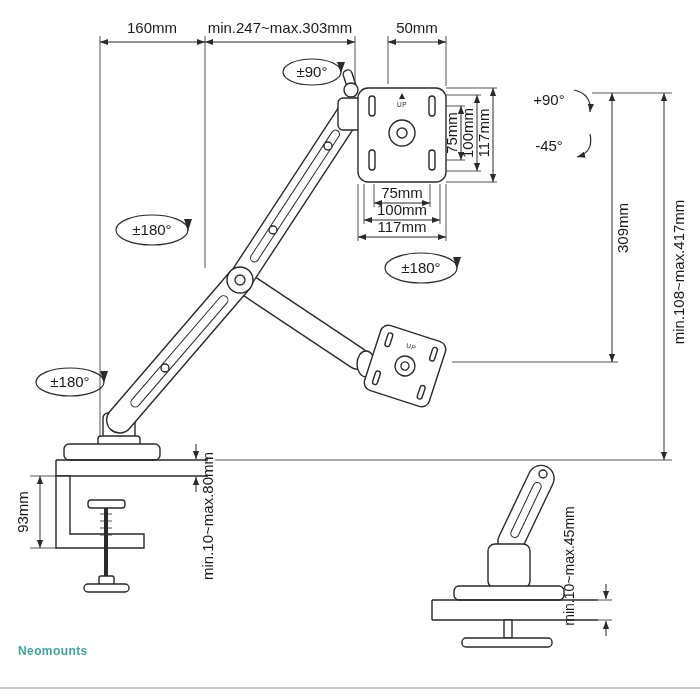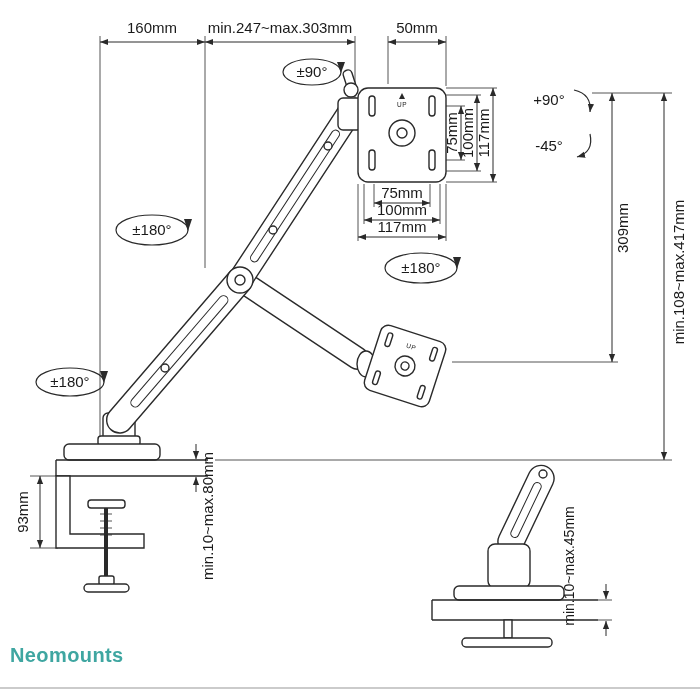--- a/index.html
+++ b/index.html
@@ -9,21 +9,21 @@
   .dim{font-size:15px;}
   .dimsmall{font-size:14px;}
   .up{font-size:6.5px;letter-spacing:.5px;}
   .ln{stroke:var(--ink,#2a2a2a);stroke-width:1.4;fill:#fff;}
   .lnn{stroke:var(--ink,#2a2a2a);stroke-width:1.4;fill:none;}
   .thin{stroke:var(--ink,#2a2a2a);stroke-width:1;fill:#fff;}
   .ext{stroke:var(--ink,#2a2a2a);stroke-width:.8;fill:none;}
   .dl{stroke:var(--ink,#2a2a2a);stroke-width:1;fill:none;}
   .rot{stroke:var(--ink,#2a2a2a);stroke-width:1.2;fill:none;}
   .fillink{fill:var(--ink,#2a2a2a);stroke:none;}
-  .brand{position:absolute;left:10px;top:644px;font-size:20px;font-weight:bold;
+  .brand{position:absolute;left:18px;top:644px;font-size:12px;font-weight:bold;
          letter-spacing:.4px;color:#3fa6a1;}
   .bottom-rule{position:absolute;left:0;top:687px;width:700px;height:2px;background:#cbcbcb;}
 </style>
 </head>
 <body>
 
 <div class="stage">
 <svg width="700" height="700" viewBox="0 0 700 700">
   <defs>
     <marker id="mA" viewBox="0 0 10 10" refX="9" refY="5" markerWidth="9" markerHeight="9" orient="auto-start-reverse" markerUnits="userSpaceOnUse">

